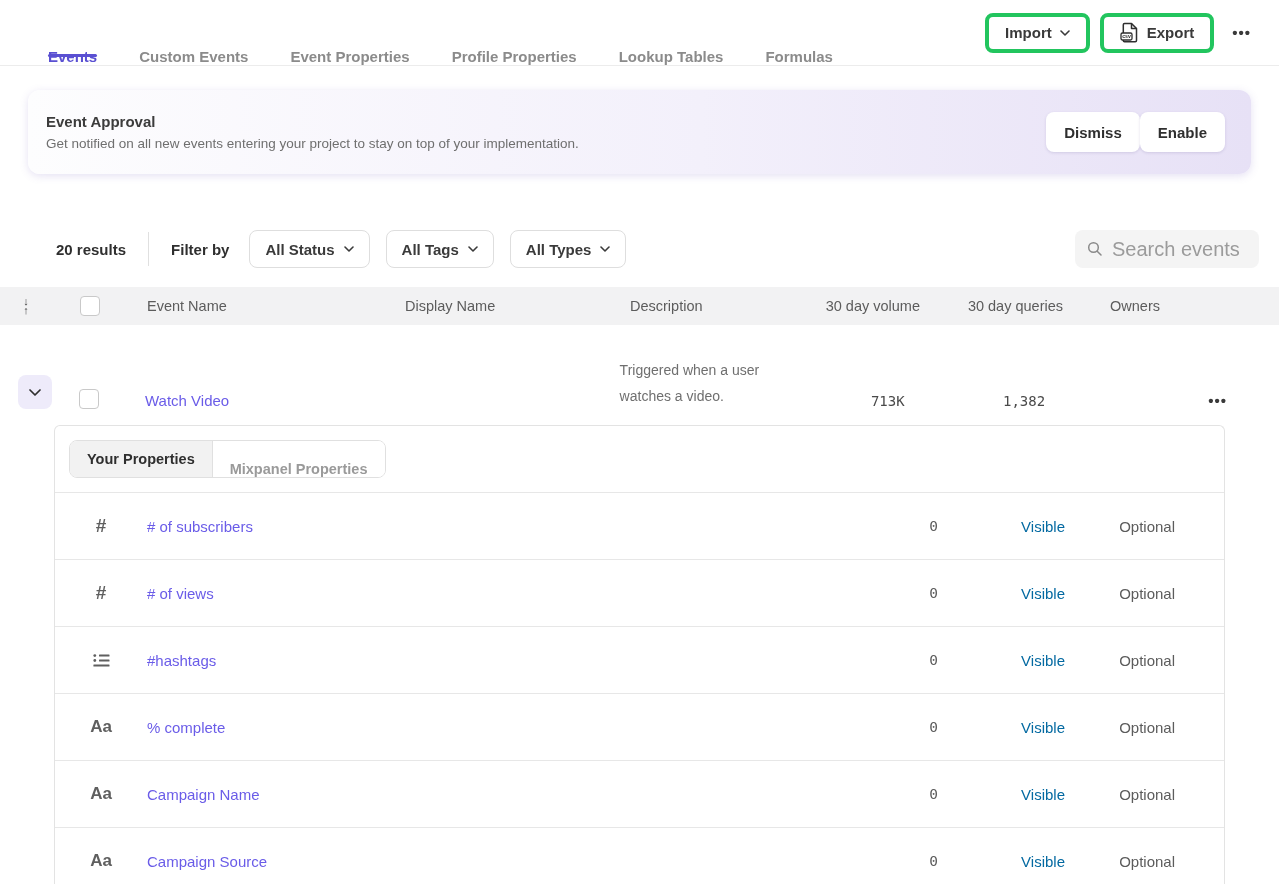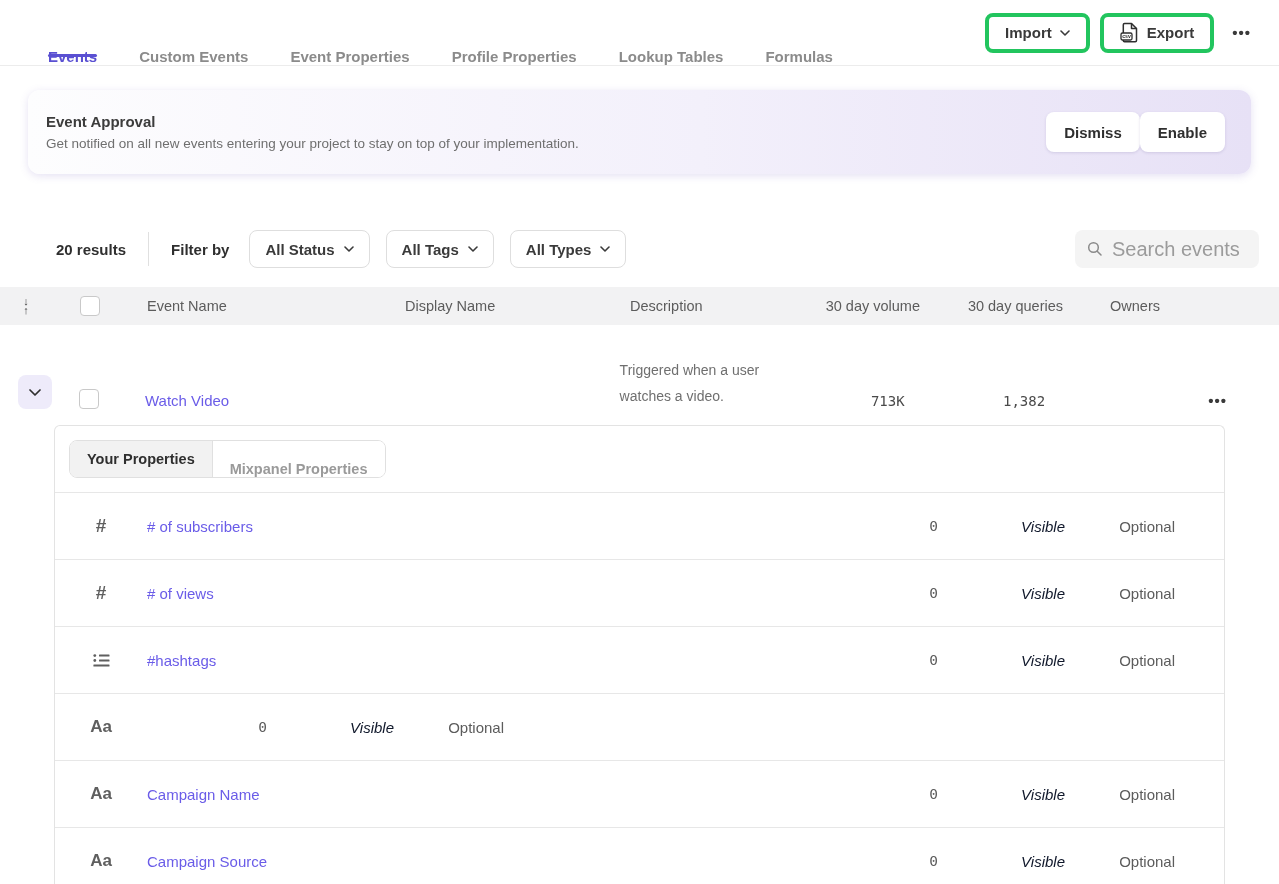--- a/index.html
+++ b/index.html
@@ -93,21 +93,21 @@
   .seg + .seg { border-left:1px solid #e0e0e0;align-items:flex-end; }
 
   .prop-row { display:flex; align-items:center; height:67px; border-bottom:1px solid #e7e7e7;
     font-size:15px; }
   .p-icon { width:92px; display:flex; justify-content:center; }
   .type-glyph { font-size:17px; color:#5f5f5f; font-weight:600; }
   .type-glyph.hash { font-size:19px; }
   .p-name { width:671px; color:#6a5ce8; cursor:pointer; }
   .p-count { width:120px; text-align:right; color:#5c5c5c;
     font-family:"DejaVu Sans Mono", monospace; font-size:14.5px; }
-  .p-vis { width:127px; text-align:right; color:#0f172a;font-style:italic; }
+  .p-vis { width:127px; text-align:right; color:#0369a1; }
   .p-req { width:110px; text-align:right; color:#5c5c5c; }
 </style>
 </head>
 <body>
 
 <div class="topbar">
   <div class="tabs">
     <div class="tab active">
         <span>Events</span>
       </div>
@@ -281,20 +281,21 @@
     <div class="p-name">#hashtags</div>
     <div class="p-count">0</div>
     <div class="p-vis">Visible</div>
     <div class="p-req">Optional</div>
   </div>
 
   <div class="prop-row">
     <div class="p-icon">
         <span class="type-glyph">Aa</span>
       </div>
+    <div class="p-name">% complete</div>
     <div class="p-count">0</div>
     <div class="p-vis">Visible</div>
     <div class="p-req">Optional</div>
   </div>
 
   <div class="prop-row">
     <div class="p-icon">
         <span class="type-glyph">Aa</span>
       </div>
     <div class="p-name">Campaign Name</div>

